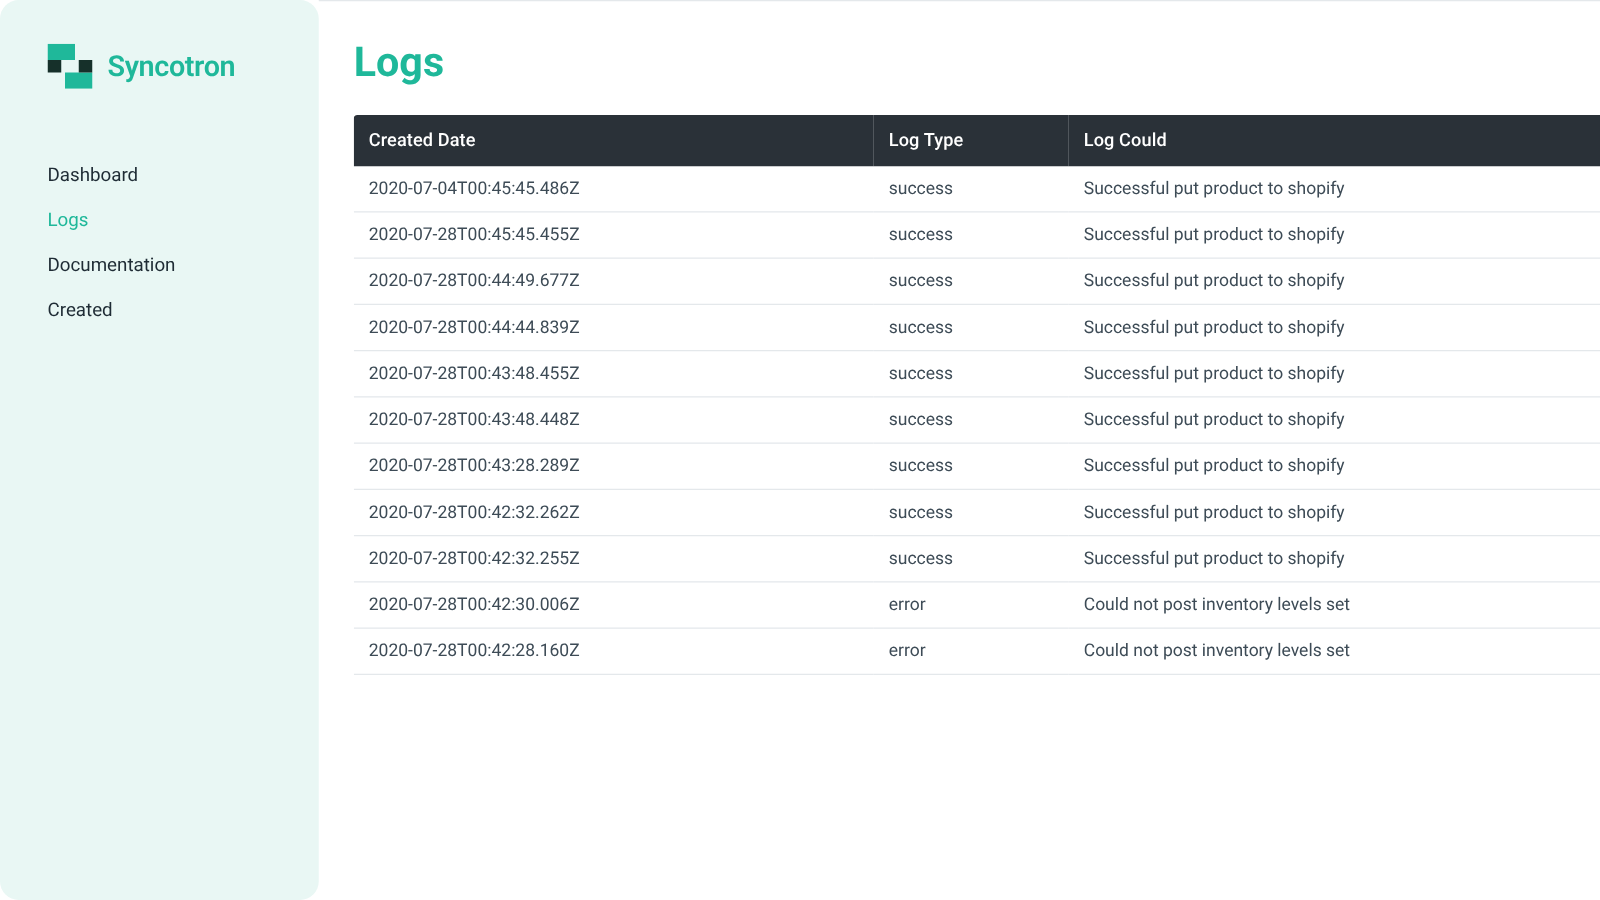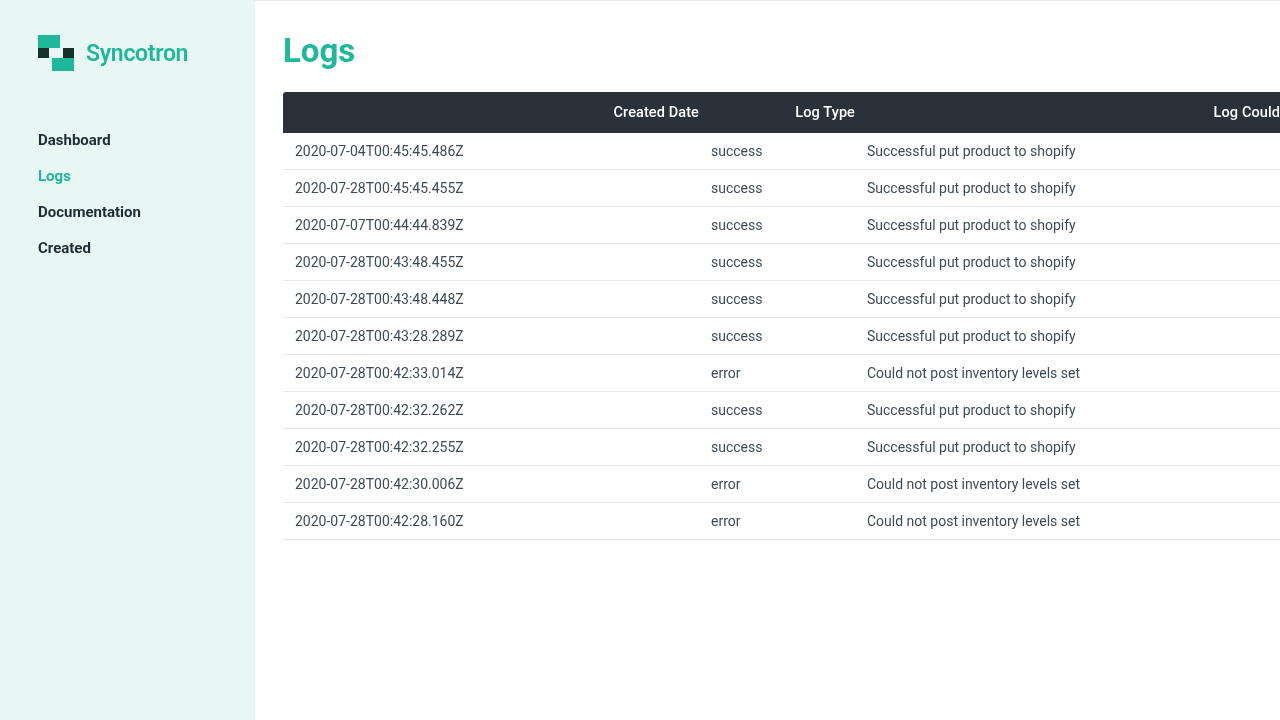--- a/index.html
+++ b/index.html
@@ -13,20 +13,21 @@
       width: 1280px;
       height: 720px;
       overflow: hidden;
       background: #fff;
     }
     .sidebar {
       width: 255px;
       background: #e9f7f4;
       padding: 35px 0 0 38px;
       flex-shrink: 0;
+      border-radius: 15px;
     }
     .logo-row {
       display: flex;
       align-items: center;
       gap: 12px;
       margin-bottom: 60px;
     }
     .logo-mark {
       width: 36px;
       height: 36px;
@@ -42,21 +43,21 @@
       color: #1fb89a;
       letter-spacing: -0.3px;
     }
     .nav {
       display: flex;
       flex-direction: column;
       gap: 18px;
     }
     .nav-item {
       font-size: 15px;
-      font-weight: 700;
+      font-weight: 400;
       color: #1f2c35;
       cursor: pointer;
       width: fit-content;
     }
     .nav-item.active {
       color: #1fb89a;
     }
     .main {
       flex: 1;
       padding: 30px 0 0 28px;
@@ -77,21 +78,21 @@
     }
     table {
       width: 100%;
       border-collapse: collapse;
     }
     thead th {
       background: #2a3138;
       color: #ffffff;
       font-weight: 500;
       font-size: 14.5px;
-      text-align: right;
+      text-align: left;
       padding: 12px 0 12px 12px;
       letter-spacing: 0.1px;
     }
     thead th:first-child {
       border-top-left-radius: 3px;
     }
     th.col-date, td.col-date {
       width: 416px;
     }
     th.col-type, td.col-type {
@@ -147,43 +148,43 @@
             <td class="col-date">2020-07-04T00:45:45.486Z</td>
             <td class="col-type">success</td>
             <td class="col-obj">Successful put product to shopify</td>
           </tr>
           <tr>
             <td class="col-date">2020-07-28T00:45:45.455Z</td>
             <td class="col-type">success</td>
             <td class="col-obj">Successful put product to shopify</td>
           </tr>
           <tr>
-            <td class="col-date">2020-07-07T00:44:44.839Z</td>
+            <td class="col-date">2020-07-28T00:44:49.677Z</td>
+            <td class="col-type">success</td>
+            <td class="col-obj">Successful put product to shopify</td>
+          </tr>
+          <tr>
+            <td class="col-date">2020-07-28T00:44:44.839Z</td>
             <td class="col-type">success</td>
             <td class="col-obj">Successful put product to shopify</td>
           </tr>
           <tr>
             <td class="col-date">2020-07-28T00:43:48.455Z</td>
             <td class="col-type">success</td>
             <td class="col-obj">Successful put product to shopify</td>
           </tr>
           <tr>
             <td class="col-date">2020-07-28T00:43:48.448Z</td>
             <td class="col-type">success</td>
             <td class="col-obj">Successful put product to shopify</td>
           </tr>
           <tr>
             <td class="col-date">2020-07-28T00:43:28.289Z</td>
             <td class="col-type">success</td>
             <td class="col-obj">Successful put product to shopify</td>
-          </tr>
-          <tr>
-            <td class="col-date">2020-07-28T00:42:33.014Z</td>
-            <td class="col-type">error</td>
-            <td class="col-obj">Could not post inventory levels set</td>
           </tr>
           <tr>
             <td class="col-date">2020-07-28T00:42:32.262Z</td>
             <td class="col-type">success</td>
             <td class="col-obj">Successful put product to shopify</td>
           </tr>
           <tr>
             <td class="col-date">2020-07-28T00:42:32.255Z</td>
             <td class="col-type">success</td>
             <td class="col-obj">Successful put product to shopify</td>

